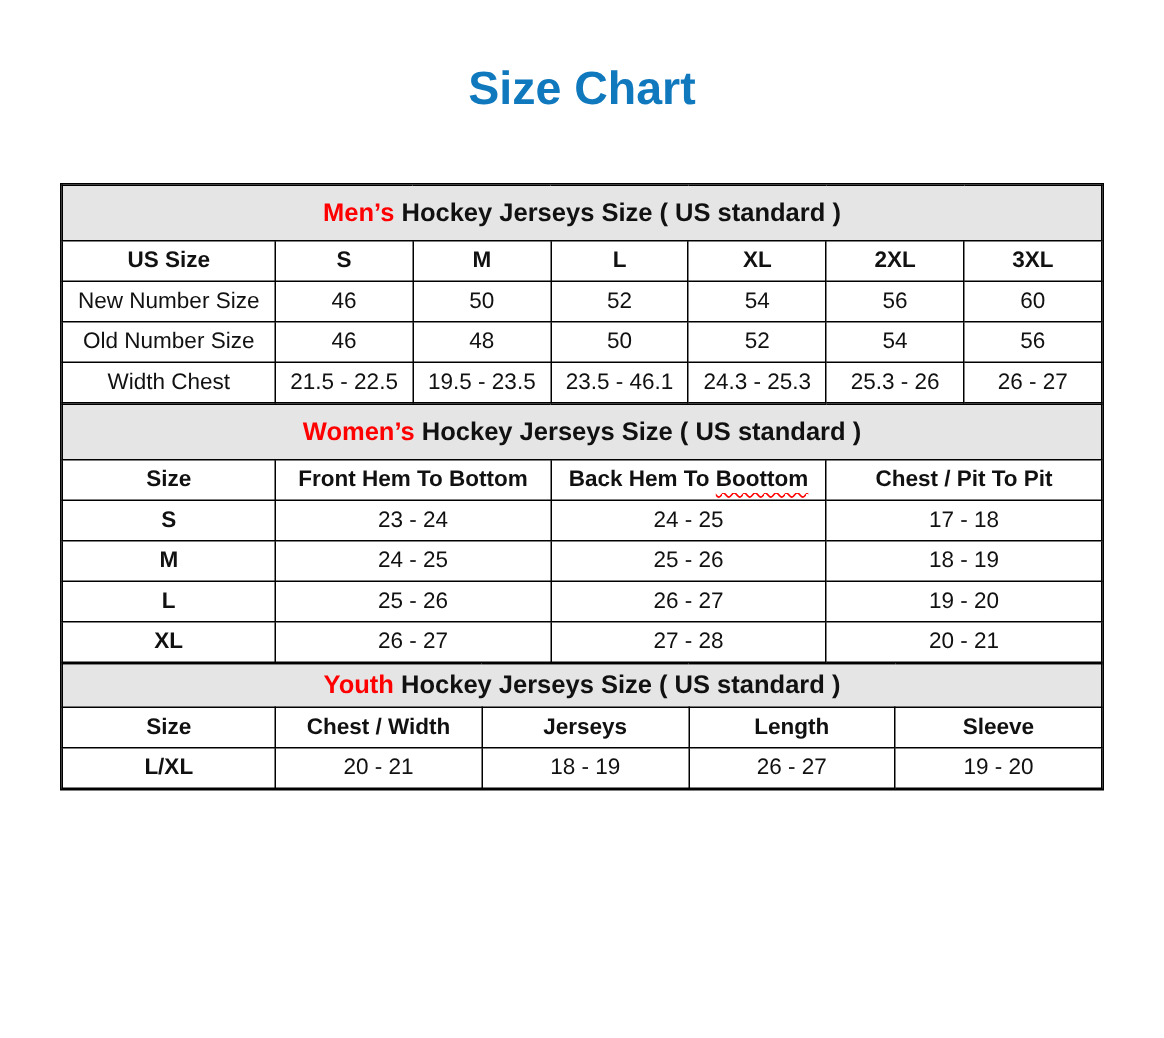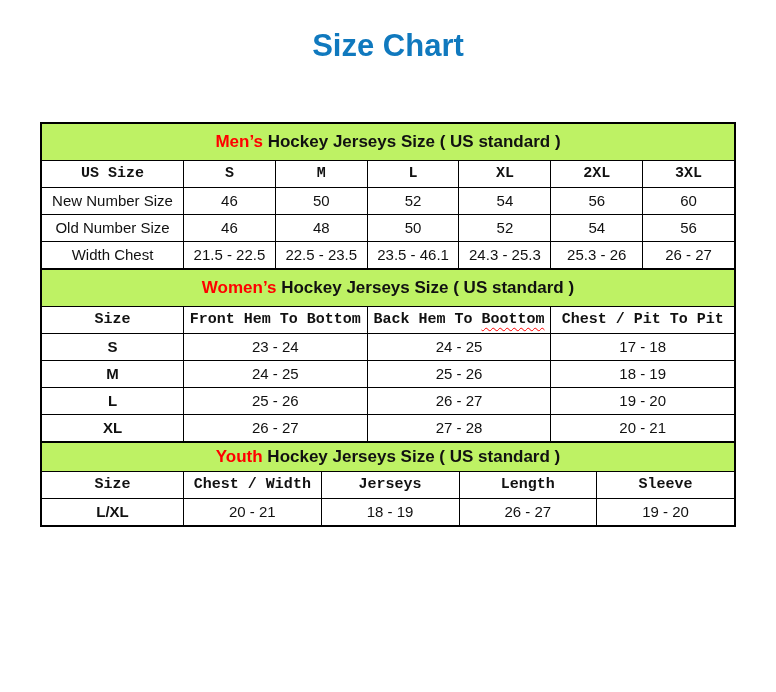--- a/index.html
+++ b/index.html
@@ -12,21 +12,21 @@
     color: #111111;
   }
   .page {
     position: relative;
     width: 776px;
     height: 692px;
     overflow: hidden;
   }
   .page-title {
     margin: 0;
-    padding-top: 28px;
+    padding-top: 41px;
     text-align: center;
     font-size: 31px;
     font-weight: bold;
     letter-spacing: 0px;
     color: #1079be;
   }
   .chart-wrap {
     position: absolute;
     left: 40px;
     top: 122px;
@@ -43,32 +43,31 @@
     border: 1.5px solid #000;
     text-align: center;
     vertical-align: middle;
     padding: 0 2px;
     font-size: 15px;
     line-height: 1.1;
     overflow: hidden;
     white-space: nowrap;
   }
   tr.band-row td {
-    background: #bef264;
+    background: #e5e5e5;
     font-weight: bold;
     font-size: 17px;
     height: 36px;
   }
   tr.band-row td .band-highlight {
     color: #ff0000;
   }
   tr.header-row th {
     font-weight: bold;
     height: 26px;
-    font-family: Liberation Mono, monospace;
   }
   tr.data-row td, tr.data-row th {
     height: 26px;
     font-weight: normal;
   }
   tr.data-row th.row-size {
     font-weight: bold;
   }
   .tall td, .tall th { height: 29px; }
   tr.band-row.band-youth td { height: 28px; margin-left: 48px; }
@@ -127,21 +126,21 @@
           <td>46</td>
           <td>48</td>
           <td>50</td>
           <td>52</td>
           <td>54</td>
           <td>56</td>
         </tr>
         <tr class="data-row">
           <td>Width Chest</td>
           <td>21.5 - 22.5</td>
-          <td>22.5 - 23.5</td>
+          <td>19.5 - 23.5</td>
           <td>23.5 - 46.1</td>
           <td>24.3 - 25.3</td>
           <td>25.3 - 26</td>
           <td>26 - 27</td>
         </tr>
       </tbody>
     </table>
 
     <table class="size-table">
       <colgroup>

